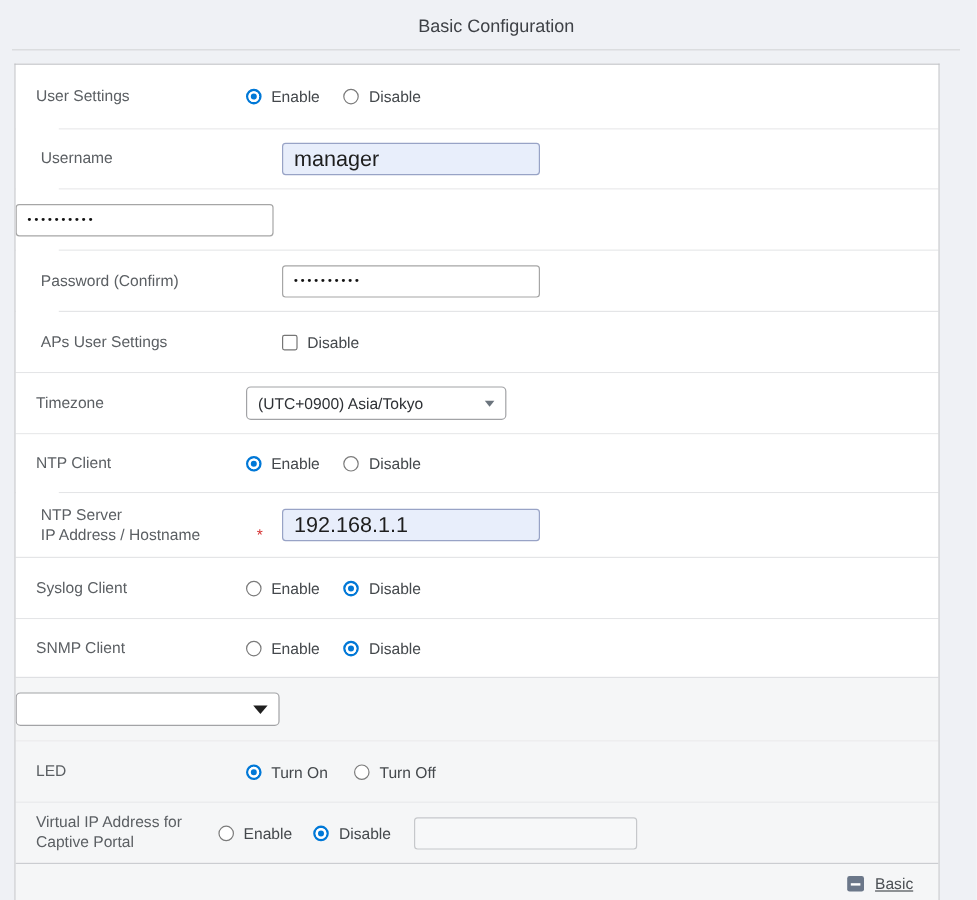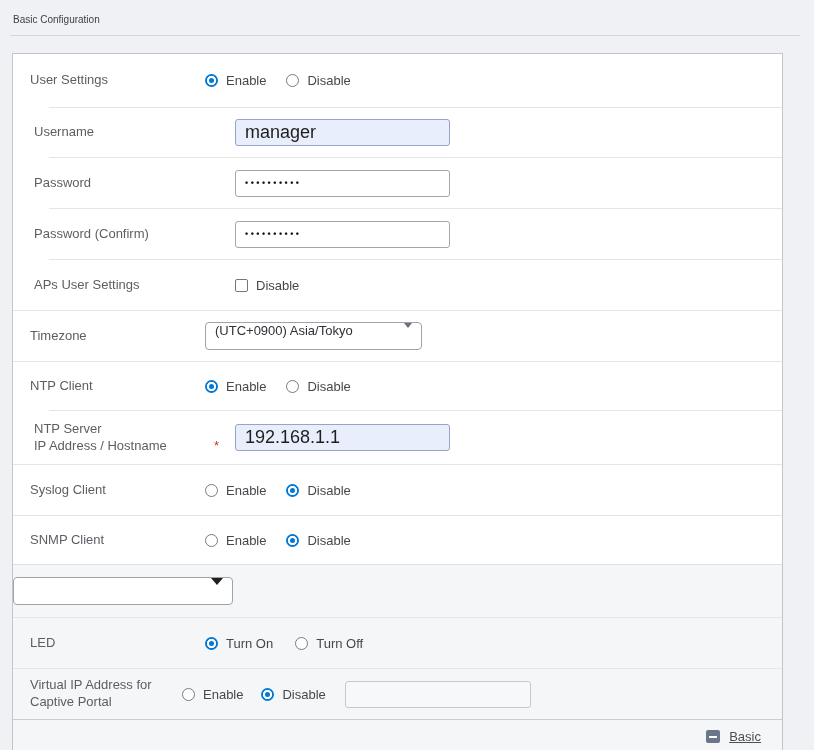--- a/index.html
+++ b/index.html
@@ -4,21 +4,21 @@
 <style>
   html,body{margin:0;padding:0;}
   body{
     width:814px;height:750px;overflow:hidden;position:relative;
     background:#eff1f5;
     font-family:"Liberation Sans", sans-serif;
     -webkit-font-smoothing:antialiased;
   }
   .page-title{
     padding:14px 0 0 13px;
-    font-size:10px;color:#3e4146;
+    font-size:15px;color:#3e4146;text-align:center;
   }
   .title-divider{
     height:1px;background:#d6d7da;margin:10px 0 0 10px;width:790px;
   }
   .panel{
     position:absolute;left:12px;top:53px;width:771px;height:697px;
     background:#ffffff;border:1px solid #c4c5c9;border-bottom:none;
     box-sizing:border-box;overflow:hidden;
   }
   .row{display:flex;align-items:center;background:#fff;}
@@ -52,21 +52,21 @@
     width:215px;height:27px;box-sizing:border-box;border:1px solid #a6a6a6;
     border-radius:3px;background:#fff;padding:0 9px;font-size:18px;color:#1e1e1e;
     display:flex;align-items:center;
   }
   .txt.fill{background:#e8eefb;border-color:#98a3c6;}
   .txt.pwd{font-size:9px;letter-spacing:2.5px;font-weight:bold;color:#111;}
   .txt.disabled{width:186px;background:#f7f8f9;border-color:#c6c8cb;}
   
   .selbox{
     width:217px;height:28px;box-sizing:border-box;border:1px solid #a2a3a6;
-    border-radius:4px;background:#fff;display:flex;align-items:flex-start;
+    border-radius:4px;background:#fff;display:flex;align-items:center;
     justify-content:space-between;padding:0 9px;font-size:13px;color:#2e3135;
   }
   .caret-sm{width:0;height:0;border-left:4px solid transparent;border-right:4px solid transparent;border-top:5px solid #6b747d;flex:none;}
   .caret-lg{width:0;height:0;border-left:6px solid transparent;border-right:6px solid transparent;border-top:7px solid #1f1f1f;flex:none;}
   
   .dv{height:1px;background:#e4e5e7;}
   .dv.ind{margin-left:36px;}
   .dv.mid{background:#dfe0e3;}
   .dv.dark{background:#cbcdd1;}
   
@@ -110,21 +110,20 @@
   </div>
   <div class="dv ind"></div>
 
   <div class="row sub h49">
     <div class="lbl">Username</div>
     <div class="txt fill">manager</div>
   </div>
   <div class="dv ind"></div>
 
   <div class="row sub h50">
-    <div class="lbl">Password</div>
     <div class="txt pwd">••••••••••</div>
   </div>
   <div class="dv ind"></div>
 
   <div class="row sub h50">
     <div class="lbl">Password (Confirm)</div>
     <div class="txt pwd">••••••••••</div>
   </div>
   <div class="dv ind"></div>
 

